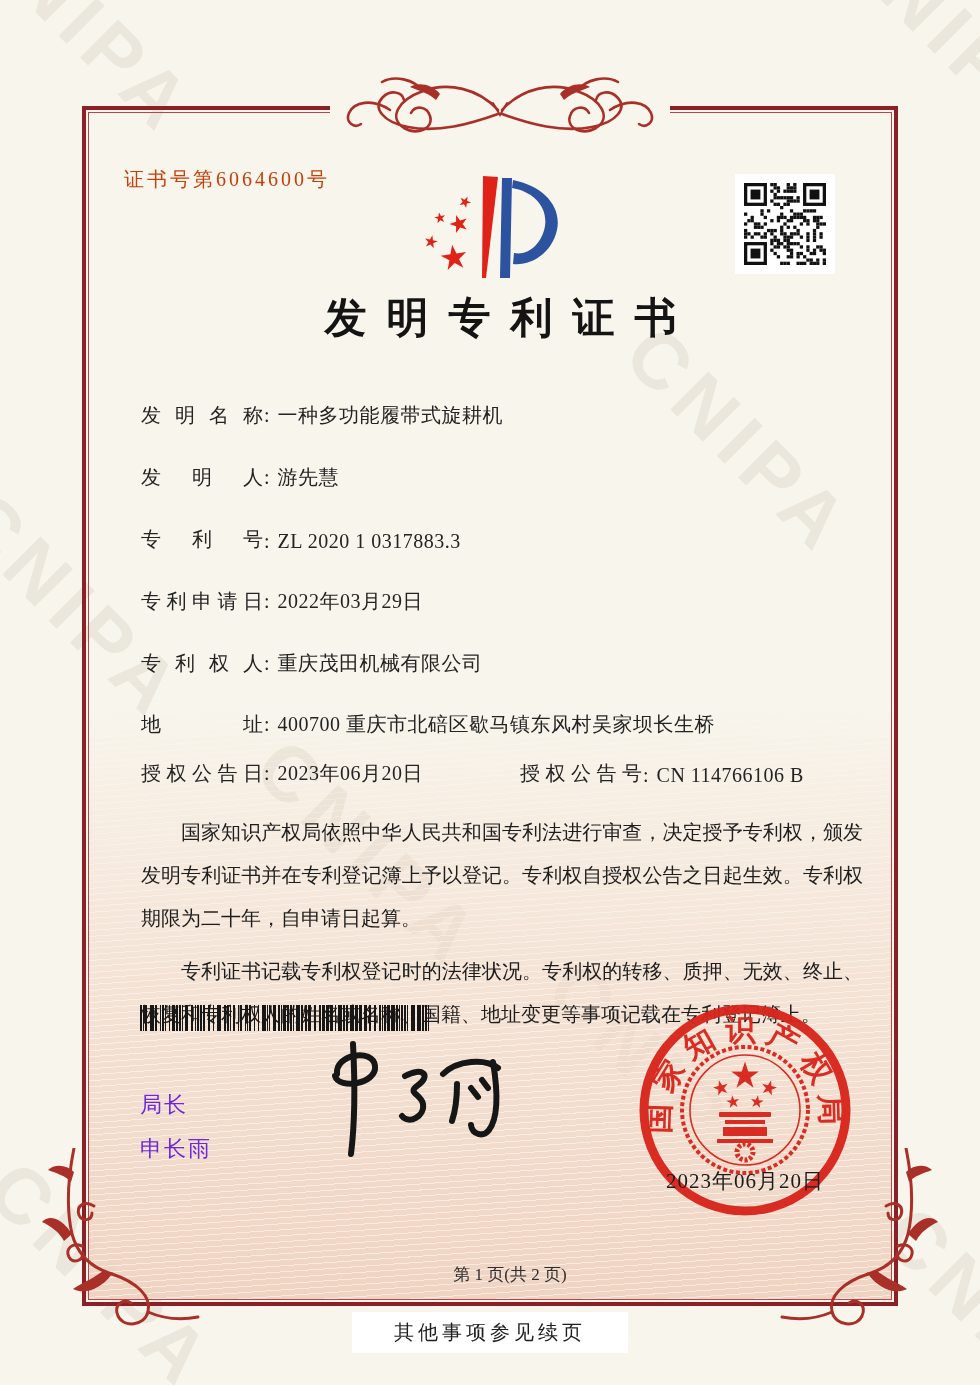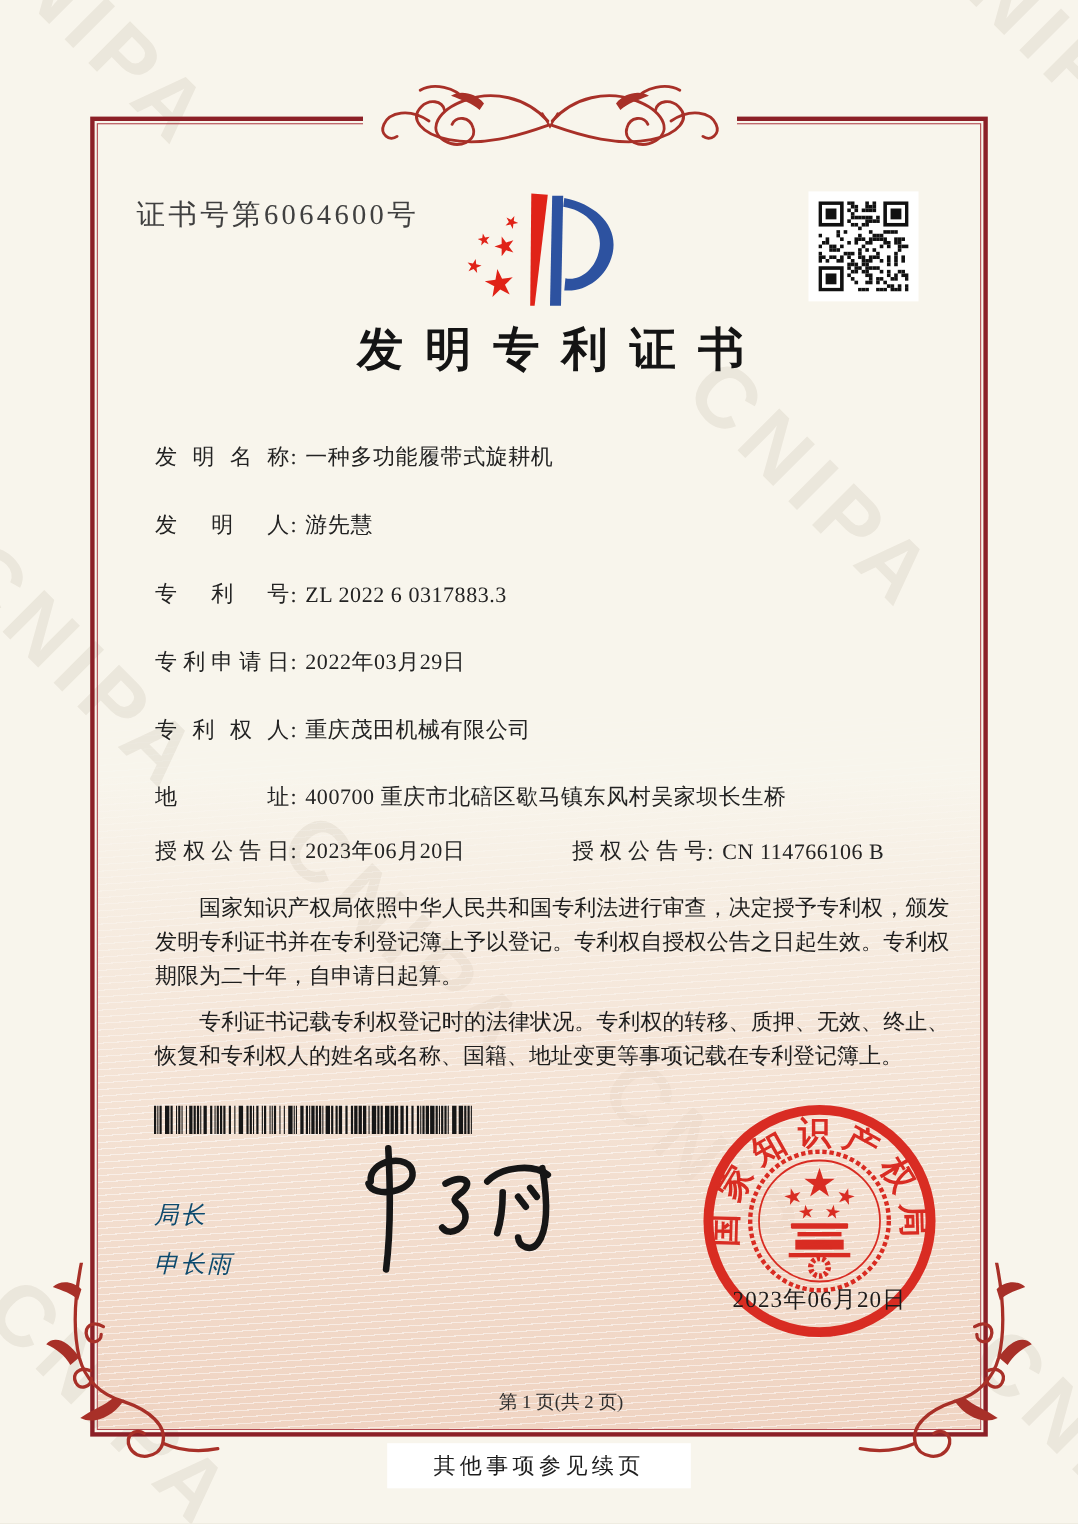--- a/index.html
+++ b/index.html
@@ -16,37 +16,37 @@
   .shade{position:absolute;inset:0;
          background:linear-gradient(180deg,rgba(244,222,208,0) 0%,rgba(244,222,208,0) 50%,
                     rgba(242,216,199,.55) 70%,rgba(239,210,192,.95) 100%);}
   .waves{position:absolute;inset:0;
          background:repeating-linear-gradient(176deg,rgba(255,255,255,0) 0 5px,rgba(255,255,255,.5) 5px 6px);
          -webkit-mask-image:linear-gradient(180deg,transparent 0%,transparent 42%,#000 78%);
          mask-image:linear-gradient(180deg,transparent 0%,transparent 42%,#000 78%);}
   .orn{position:absolute;z-index:3;}
   .orn-top{left:330px;top:70px;background:#f8f5ec;}
   .content{position:absolute;inset:0;z-index:4;}
-  .cert-no{position:absolute;left:124px;top:166px;font-size:26px;letter-spacing:3px;color:#404040;margin-top:12px;}
+  .cert-no{position:absolute;left:124px;top:166px;font-size:20px;letter-spacing:3px;color:#c2410c;}
   .logo{position:absolute;left:418px;top:160px;}
   .qr-box{position:absolute;left:735px;top:174px;width:100px;height:100px;background:#fff;
           display:flex;align-items:center;justify-content:center;}
   .title{position:absolute;left:0;right:0;top:290px;text-align:center;font-size:42px;font-weight:700;
          letter-spacing:20px;text-indent:20px;color:#141414;padding-left:21px;}
   .field{position:absolute;left:141px;font-size:20px;color:#232323;white-space:nowrap;}
   .f-label{display:inline-block;width:122px;text-align:justify;text-align-last:justify;vertical-align:bottom;}
   .f-colon{margin:0 8px 0 1px;}
   .f-val{letter-spacing:.5px;}
   .field2{left:520px;}
-  .paras{position:absolute;left:141px;top:811px;width:722px;font-size:20px;line-height:31px;
+  .paras{position:absolute;left:141px;top:811px;width:722px;font-size:20px;line-height:43px;
          text-align:justify;color:#1d1d1d;}
   .paras p{margin:0 0 10px;text-indent:2em;}
   .barcode{position:absolute;left:140px;top:1005px;}
   .director{position:absolute;left:140px;font-family:"Liberation Sans","DejaVu Sans",sans-serif;
-            font-size:22px;color:#0c4a6e;letter-spacing:2px;font-style:italic;}
+            font-size:22px;color:#6d28d9;letter-spacing:2px;}
   .sig{position:absolute;left:285px;top:1032px;}
   .seal{position:absolute;left:633px;top:998px;z-index:5;opacity:.96;}
   .pagenum{position:absolute;left:0;right:0;top:1263px;text-align:center;font-size:17px;color:#2e2e2e;padding-left:40px;}
   .contnote{position:absolute;left:50%;top:1312px;transform:translateX(-50%);
             background:#ffffff;padding:7px 42px;font-size:20px;letter-spacing:4px;color:#1d1d1d;
             z-index:5;white-space:nowrap;}
 </style>
 </head>
 <body>
 
@@ -335,21 +335,21 @@
 
     <div class="title">发明专利证书</div>
 
     <div class="field" style="top:402px">
       <span class="f-label">发明名称</span><span class="f-colon">:</span><span class="f-val">一种多功能履带式旋耕机</span>
     </div>
     <div class="field" style="top:464px">
       <span class="f-label">发明人</span><span class="f-colon">:</span><span class="f-val">游先慧</span>
     </div>
     <div class="field" style="top:526px">
-      <span class="f-label">专利号</span><span class="f-colon">:</span><span class="f-val">ZL 2022 6 0317883.3</span>
+      <span class="f-label">专利号</span><span class="f-colon">:</span><span class="f-val">ZL 2020 1 0317883.3</span>
     </div>
     <div class="field" style="top:588px">
       <span class="f-label">专利申请日</span><span class="f-colon">:</span><span class="f-val">2022年03月29日</span>
     </div>
     <div class="field" style="top:650px">
       <span class="f-label">专利权人</span><span class="f-colon">:</span><span class="f-val">重庆茂田机械有限公司</span>
     </div>
     <div class="field" style="top:711px">
       <span class="f-label">地址</span><span class="f-colon">:</span><span class="f-val">400700 重庆市北碚区歇马镇东风村吴家坝长生桥</span>
     </div>

